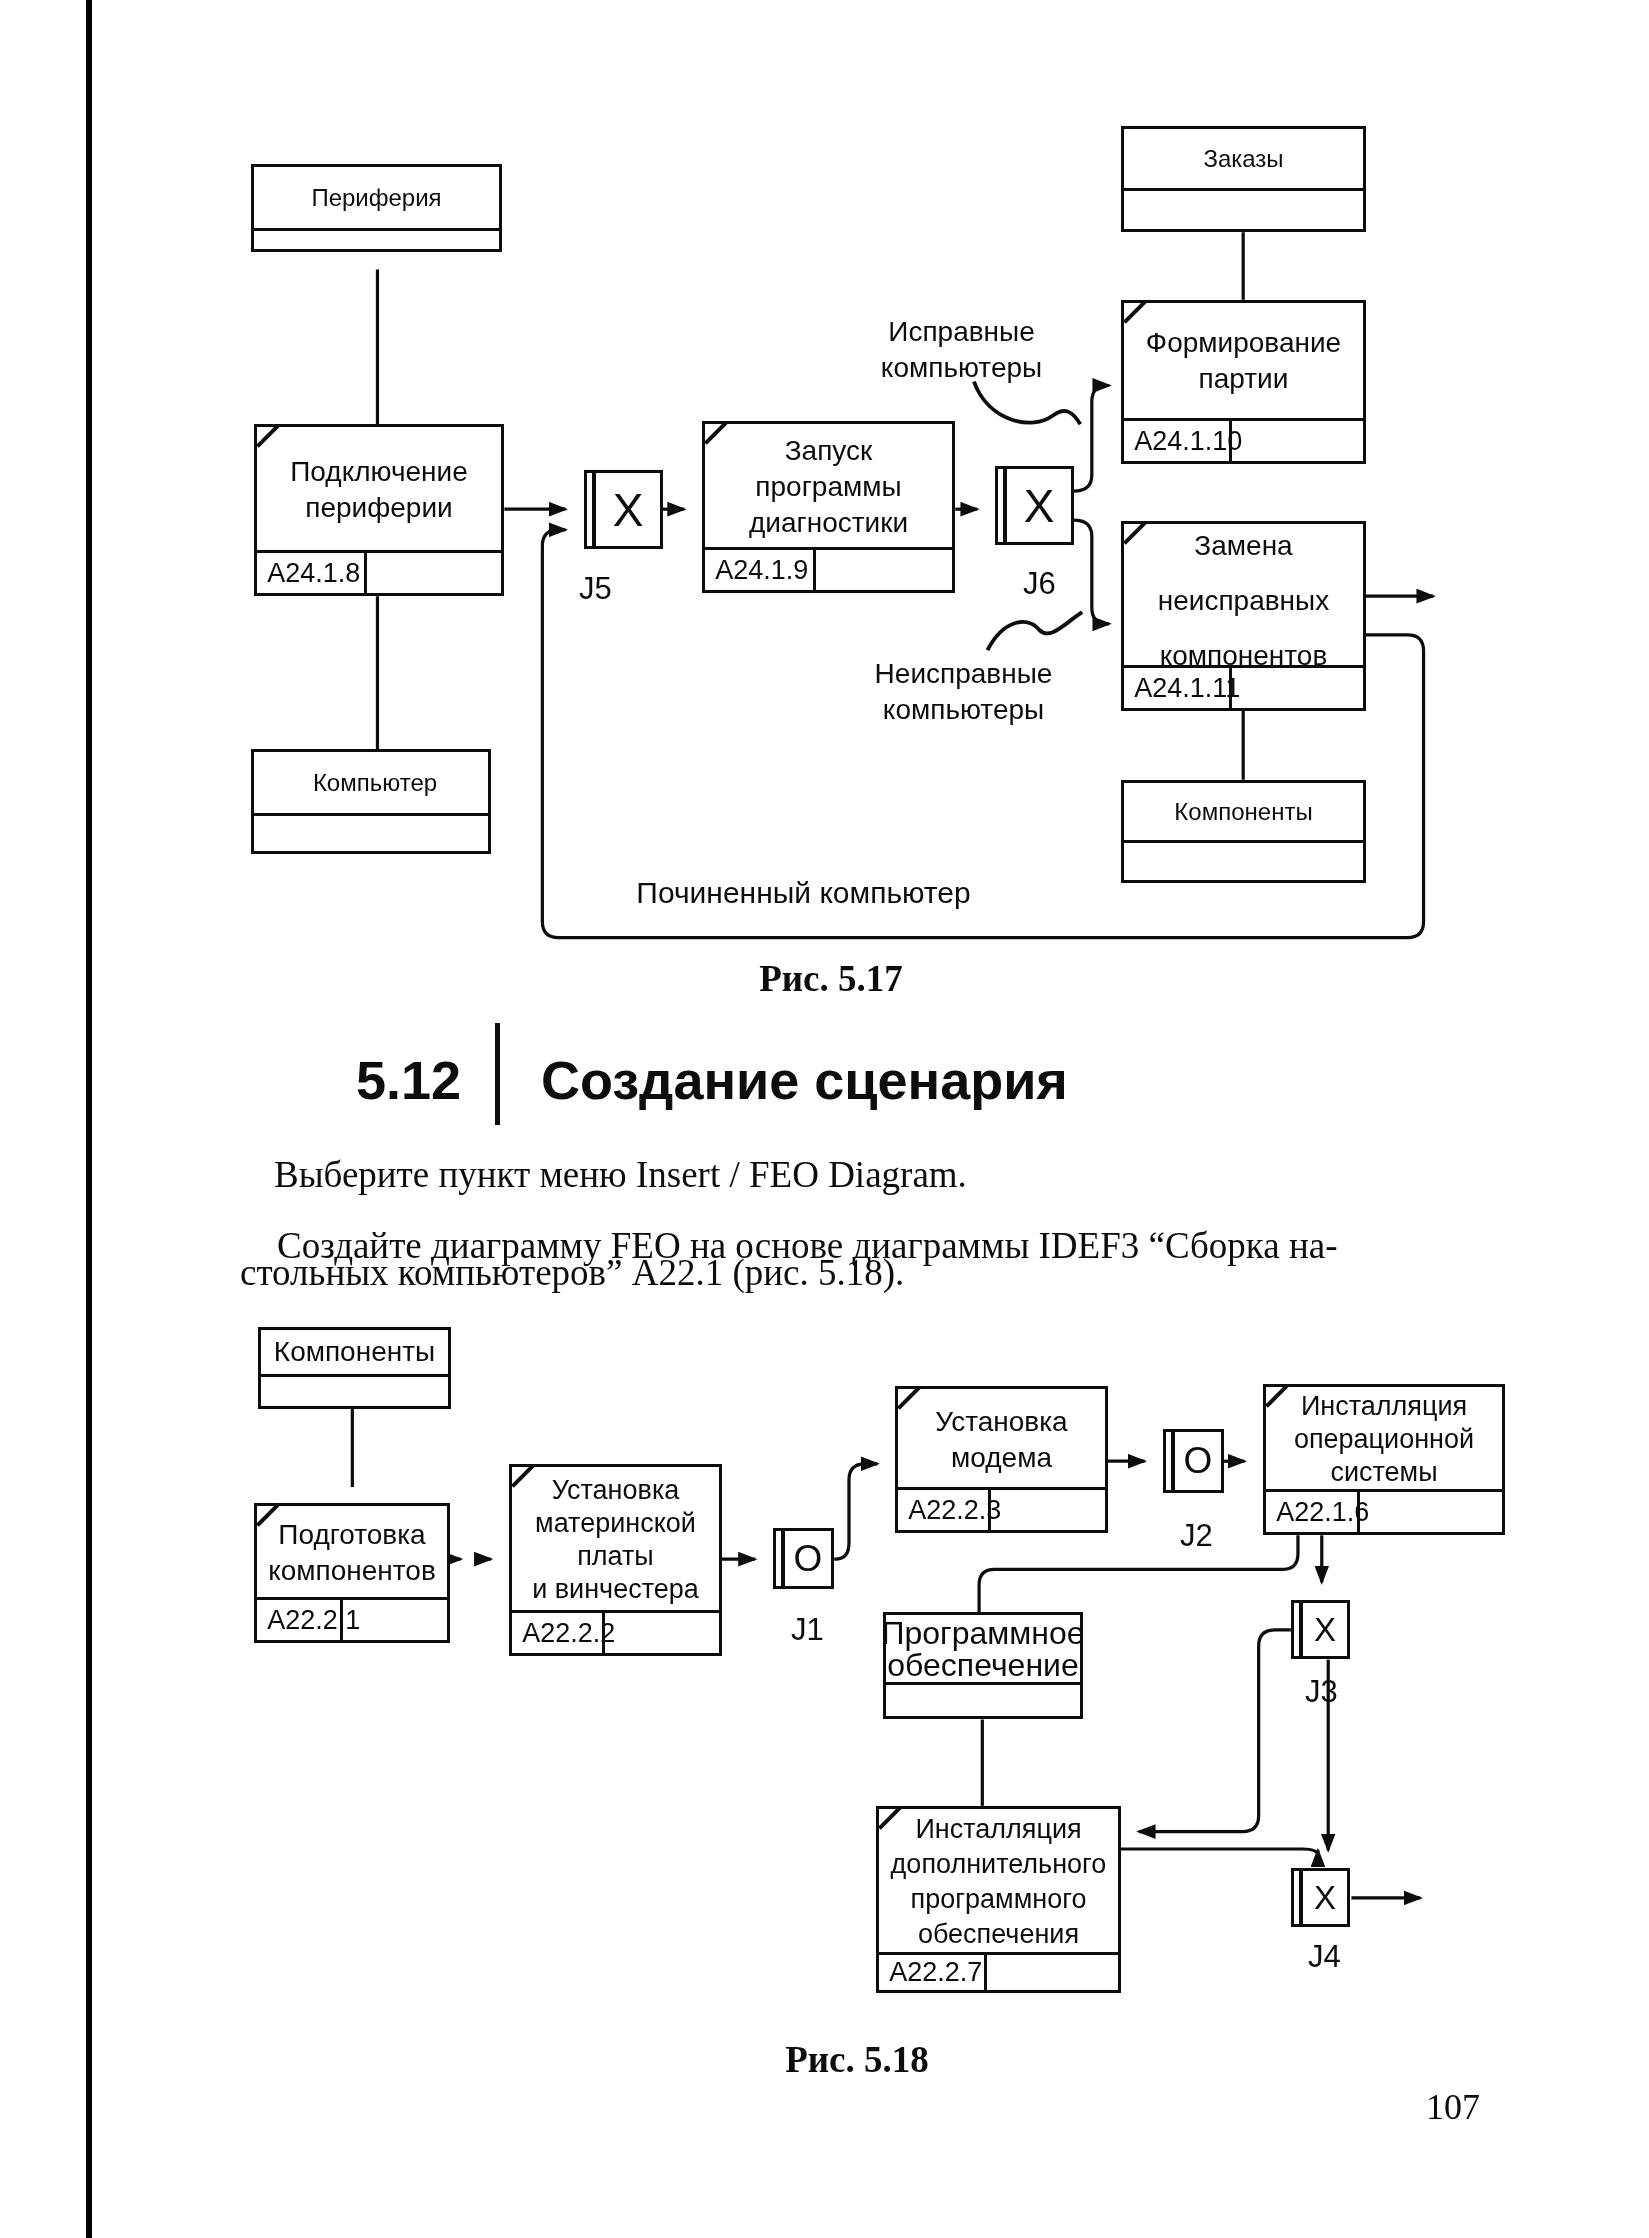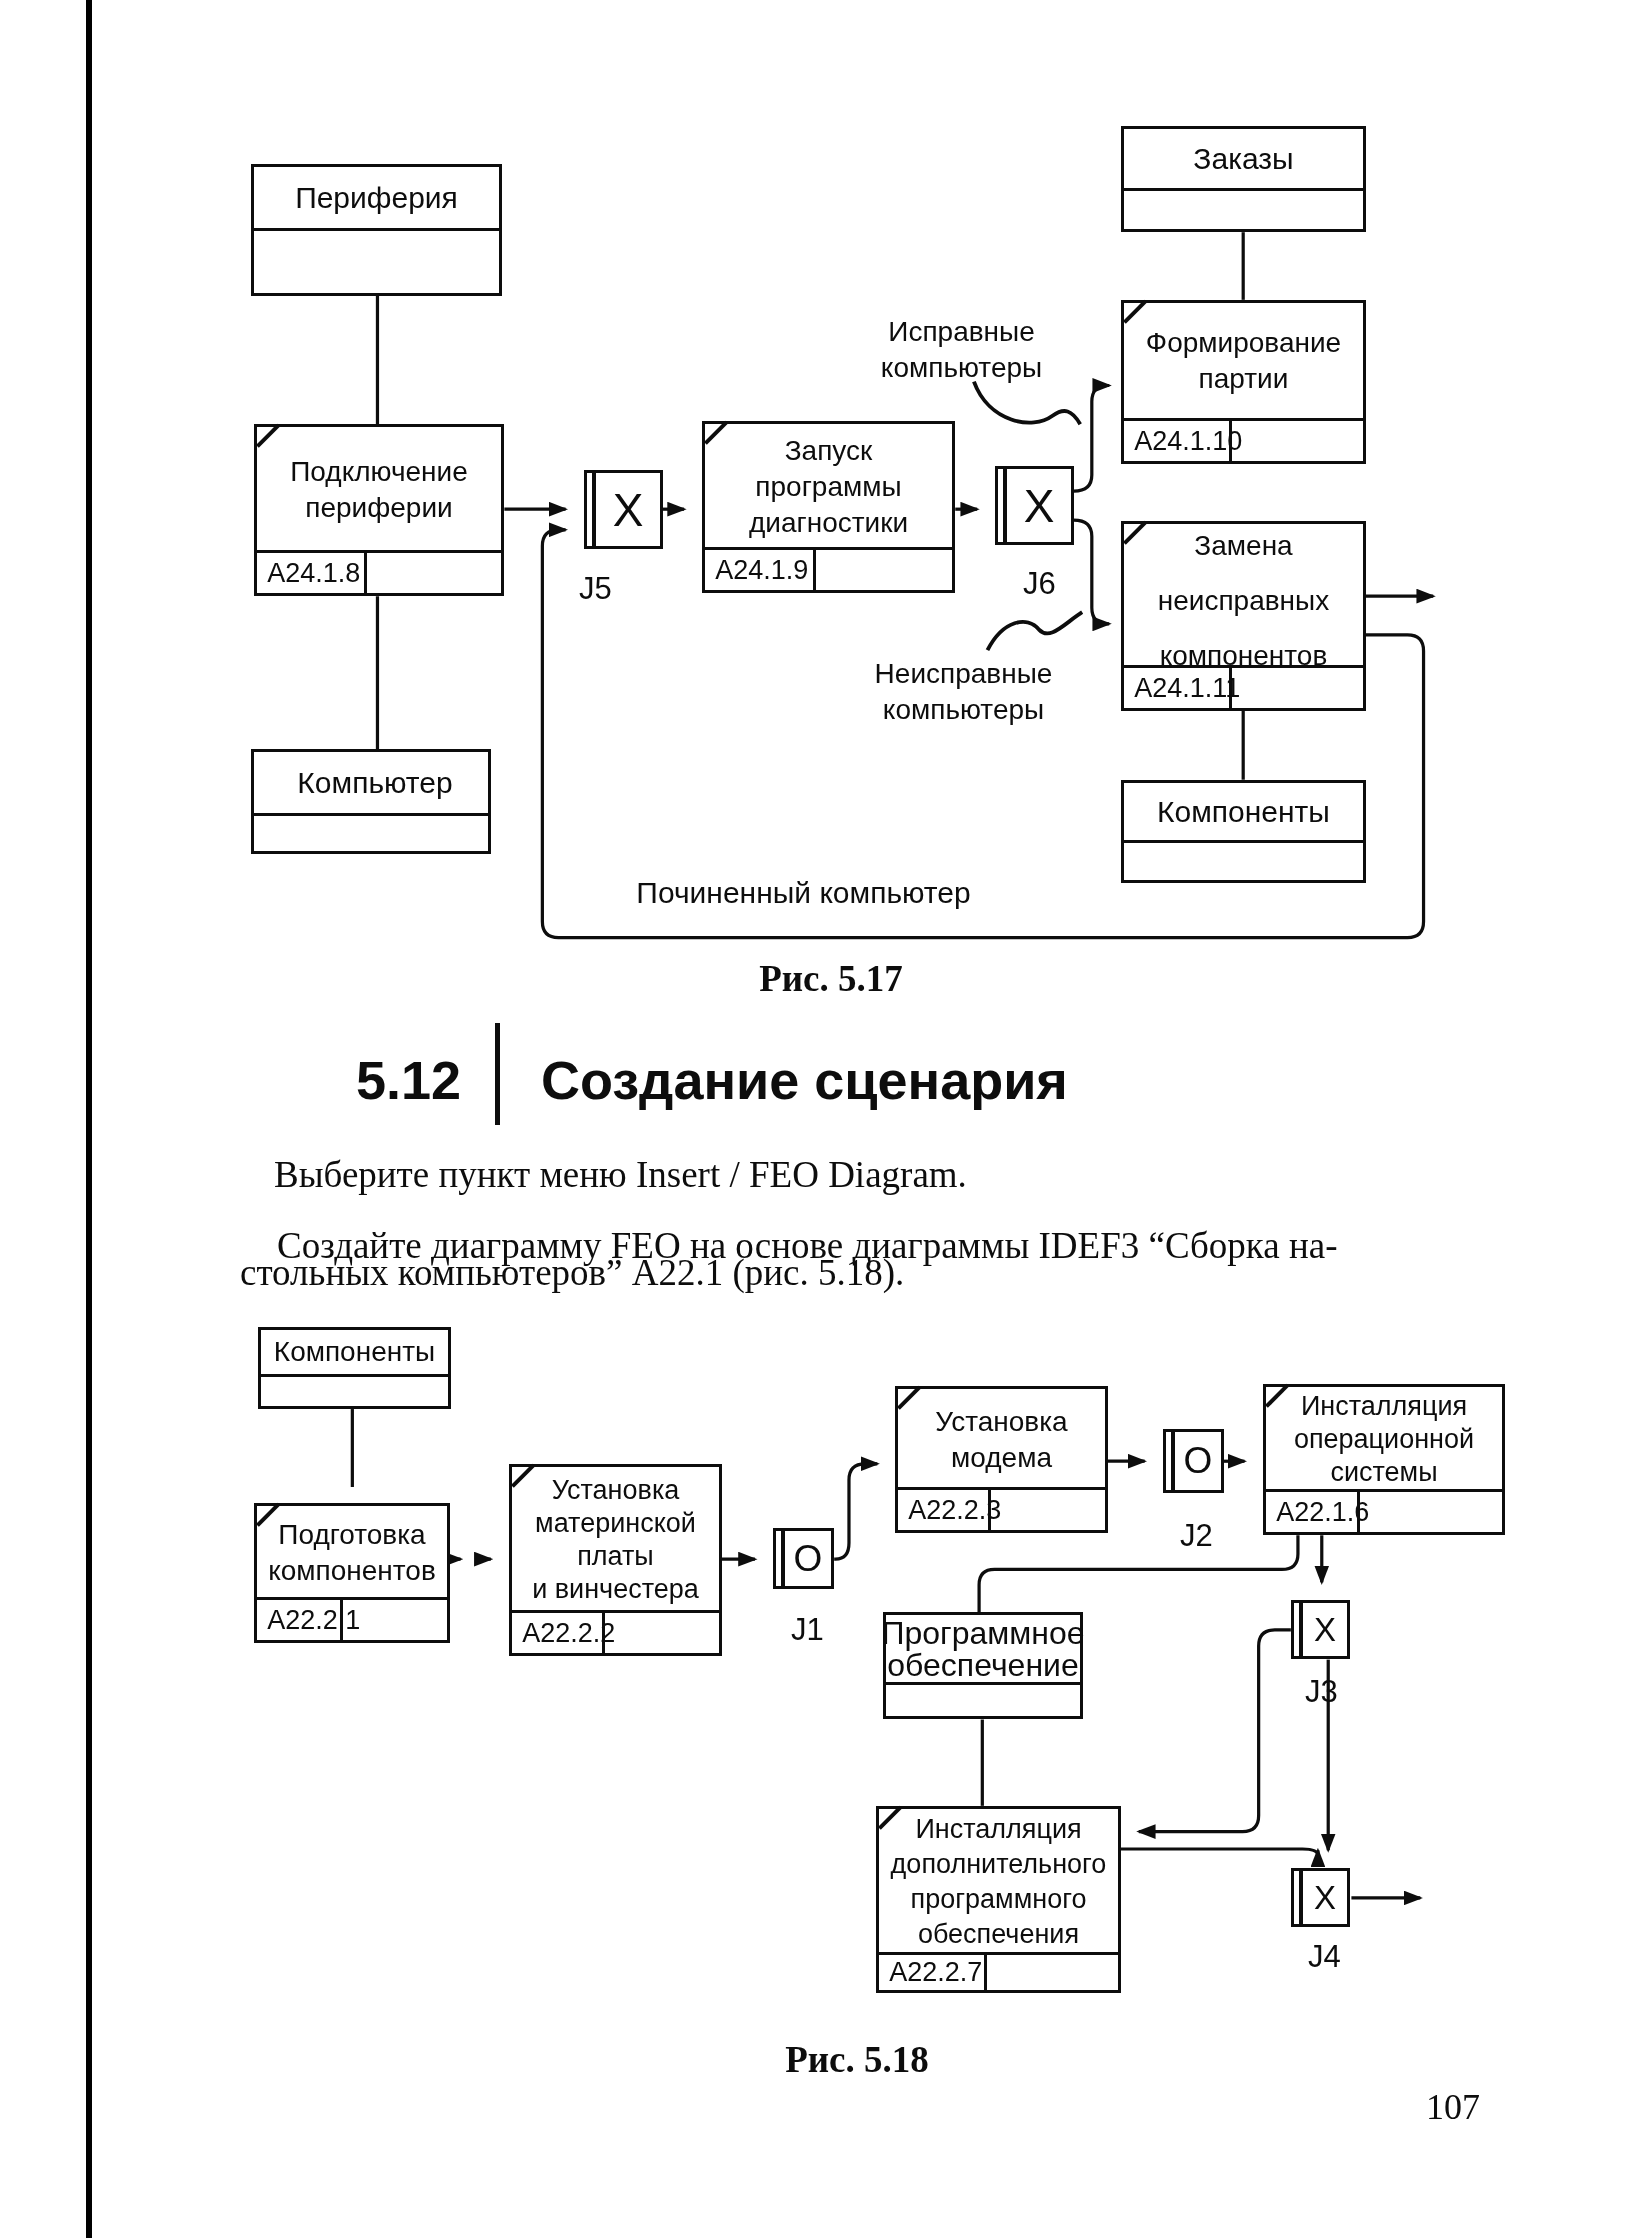--- a/index.html
+++ b/index.html
@@ -2,21 +2,21 @@
 <html style="font-size:10.3px"><head>
 <meta charset="utf-8">
 <style>
   html,body{margin:0;padding:0;background:#fff;}
   .page{position:relative;width:1649px;height:2239px;background:#fff;overflow:hidden;
         font-family:"Liberation Sans",sans-serif;color:#0d0d0d;}
   .scanbar{position:absolute;left:86px;top:0;width:6.4px;height:2239px;background:#000;}
   svg.wires{position:absolute;left:0;top:0;z-index:1;}
   .box{position:absolute;background:#fff;border:3.9px solid #0d0d0d;box-sizing:border-box;z-index:2;}
   .ref .title{display:flex;align-items:center;justify-content:center;text-align:center;
-              font-size:30px;border-bottom:3.9px solid #0d0d0d;}
+              font-size:24px;border-bottom:3.9px solid #0d0d0d;}
   .uob{display:block;}
   .uob .body{position:absolute;left:0;right:0;top:0;display:flex;flex-direction:column;
              align-items:center;justify-content:center;text-align:center;
              font-size:28px;line-height:36px;}
   .uob .num{position:absolute;left:0;right:0;bottom:0;height:40px;border-top:3.9px solid #0d0d0d;
             display:flex;}
   .uob .num .cell1{width:45%;border-right:3.9px solid #0d0d0d;display:flex;align-items:center;
                    padding-left:10.3px;font-size:27px;box-sizing:border-box;}
   .uob .num .cell2{flex:1;}
   .notch{position:absolute;left:-1.3px;top:18px;width:30px;height:3.9px;background:#0d0d0d;
@@ -30,21 +30,21 @@
   .pochin{position:absolute;text-align:center;font-size:30px;z-index:2;}
   .caption{position:absolute;font-family:"Liberation Serif",serif;font-weight:bold;
            font-size:37px;text-align:center;z-index:2;}
   .h-num{position:absolute;left:356px;top:1049px;font-size:54px;font-weight:bold;}
   .h-bar{position:absolute;left:495px;top:1023px;width:5.2px;height:102px;background:#0d0d0d;}
   .h-title{position:absolute;left:541px;top:1049px;font-size:54px;font-weight:bold;}
   .pline{position:absolute;font-family:"Liberation Serif",serif;font-size:37px;white-space:nowrap;}
   .pagenum{position:absolute;left:1426px;top:2086px;font-family:"Liberation Serif",serif;font-size:36px;}
 
   
-  #b-perif{left:251px;top:164px;width:251px;height:132px;}
+  #b-perif{left:251px;top:164px;width:251px;height:88px;}
   #b-perif .title{height:61px;}
   #b-podkl{left:254px;top:424px;width:250px;height:172px;}
   #b-komp1{left:251px;top:749px;width:240px;height:105px;}
   #b-komp1 .title{height:61px;padding-left:8px;}
   #b-zapusk{left:702px;top:421px;width:253px;height:172px;}
   #b-zakazy{left:1121px;top:126px;width:245px;height:106px;}
   #b-zakazy .title{height:59px;}
   #b-form{left:1121px;top:300px;width:245px;height:164px;}
   #b-zamena{left:1121px;top:521px;width:245px;height:190px;}
   #b-kompR{left:1121px;top:780px;width:245px;height:103px;}

